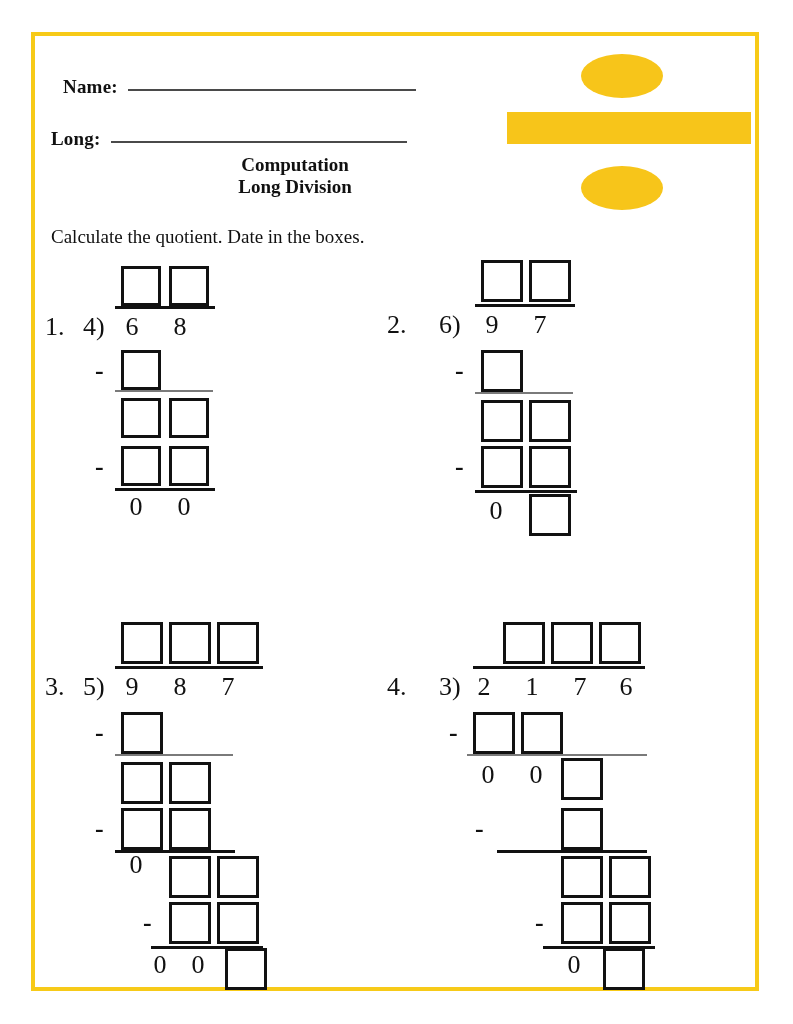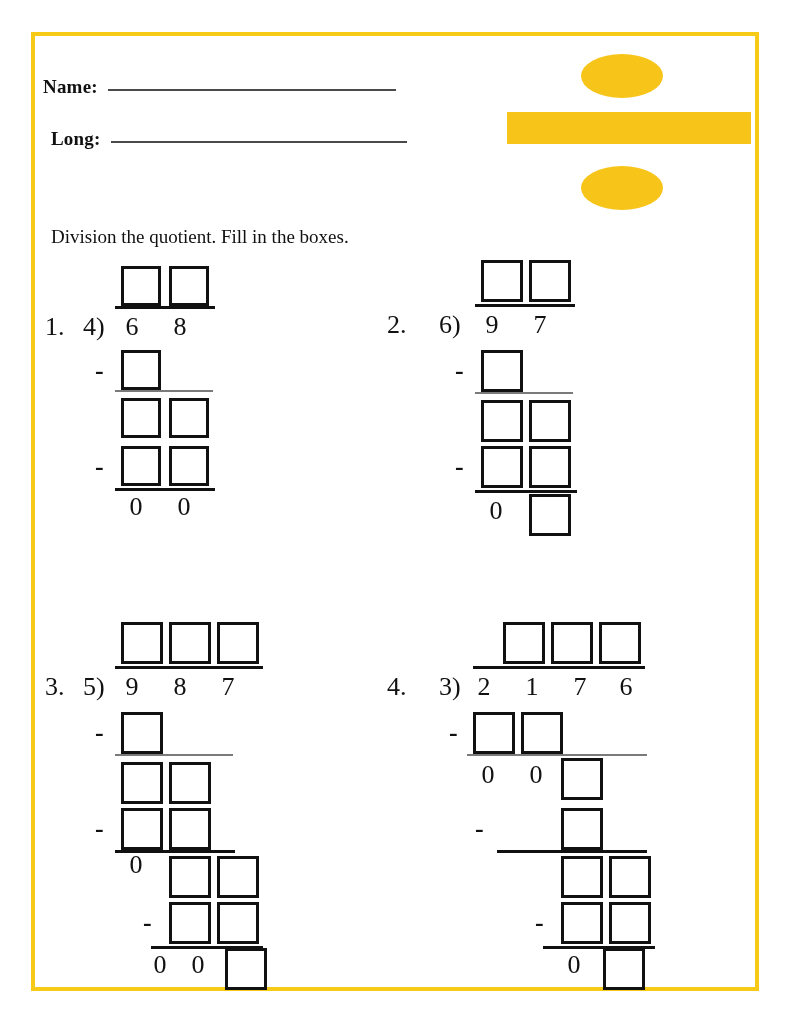--- a/index.html
+++ b/index.html
@@ -35,21 +35,21 @@
     width: 100%;
     height: 186px;
   }
 
   .field-row {
     position: absolute;
     display: flex;
     align-items: baseline;
     white-space: nowrap;
   }
-  .field-row.name { left: 8px; top: 40px; }
+  .field-row.name { left: 28px; top: 40px; }
   .field-row.date { left: 16px; top: 92px; }
 
   .field-label {
     font-weight: bold;
     font-size: 19px;
     color: #111111;
     letter-spacing: .2px;
   }
   .field-rule {
     display: inline-block;
@@ -203,38 +203,42 @@
     <div class="field-row name">
       <span class="field-label">Name:</span>
       <span class="field-rule"></span>
     </div>
 
     <div class="field-row date">
       <span class="field-label">Long:</span>
       <span class="field-rule"></span>
     </div>
 
+    <div class="title-block">
+      <div>Computation</div>
+      <div>Long Division</div>
+    </div>
 
     <div class="divide-symbol">
       <div class="ds-dot top">
         <div class="ds-shadow"></div>
           <div class="ds-fill"></div>
       </div>
       <div class="ds-bar">
         <div class="ds-shadow"></div>
           <div class="ds-fill"></div>
       </div>
       <div class="ds-dot bottom">
         <div class="ds-shadow"></div>
           <div class="ds-fill"></div>
       </div>
     </div>
   </div>
 
-  <div class="instructions">Division the quotient. Fill in the boxes.</div>
+  <div class="instructions">Calculate the quotient. Date in the boxes.</div>
 
   <div class="problems">
 
     <div class="problem p1">
       <div class="canvas">
         <div class="abox" style="left:76px;  top:12px; width:40px; height:40px;"></div>
         <div class="abox" style="left:124px; top:12px; width:40px; height:40px;"></div>
         <div class="vinculum" style="left:70px; top:52px; width:100px;"></div>
 
         <div class="pnum" style="left:0px;  top:60px;">1.</div>

